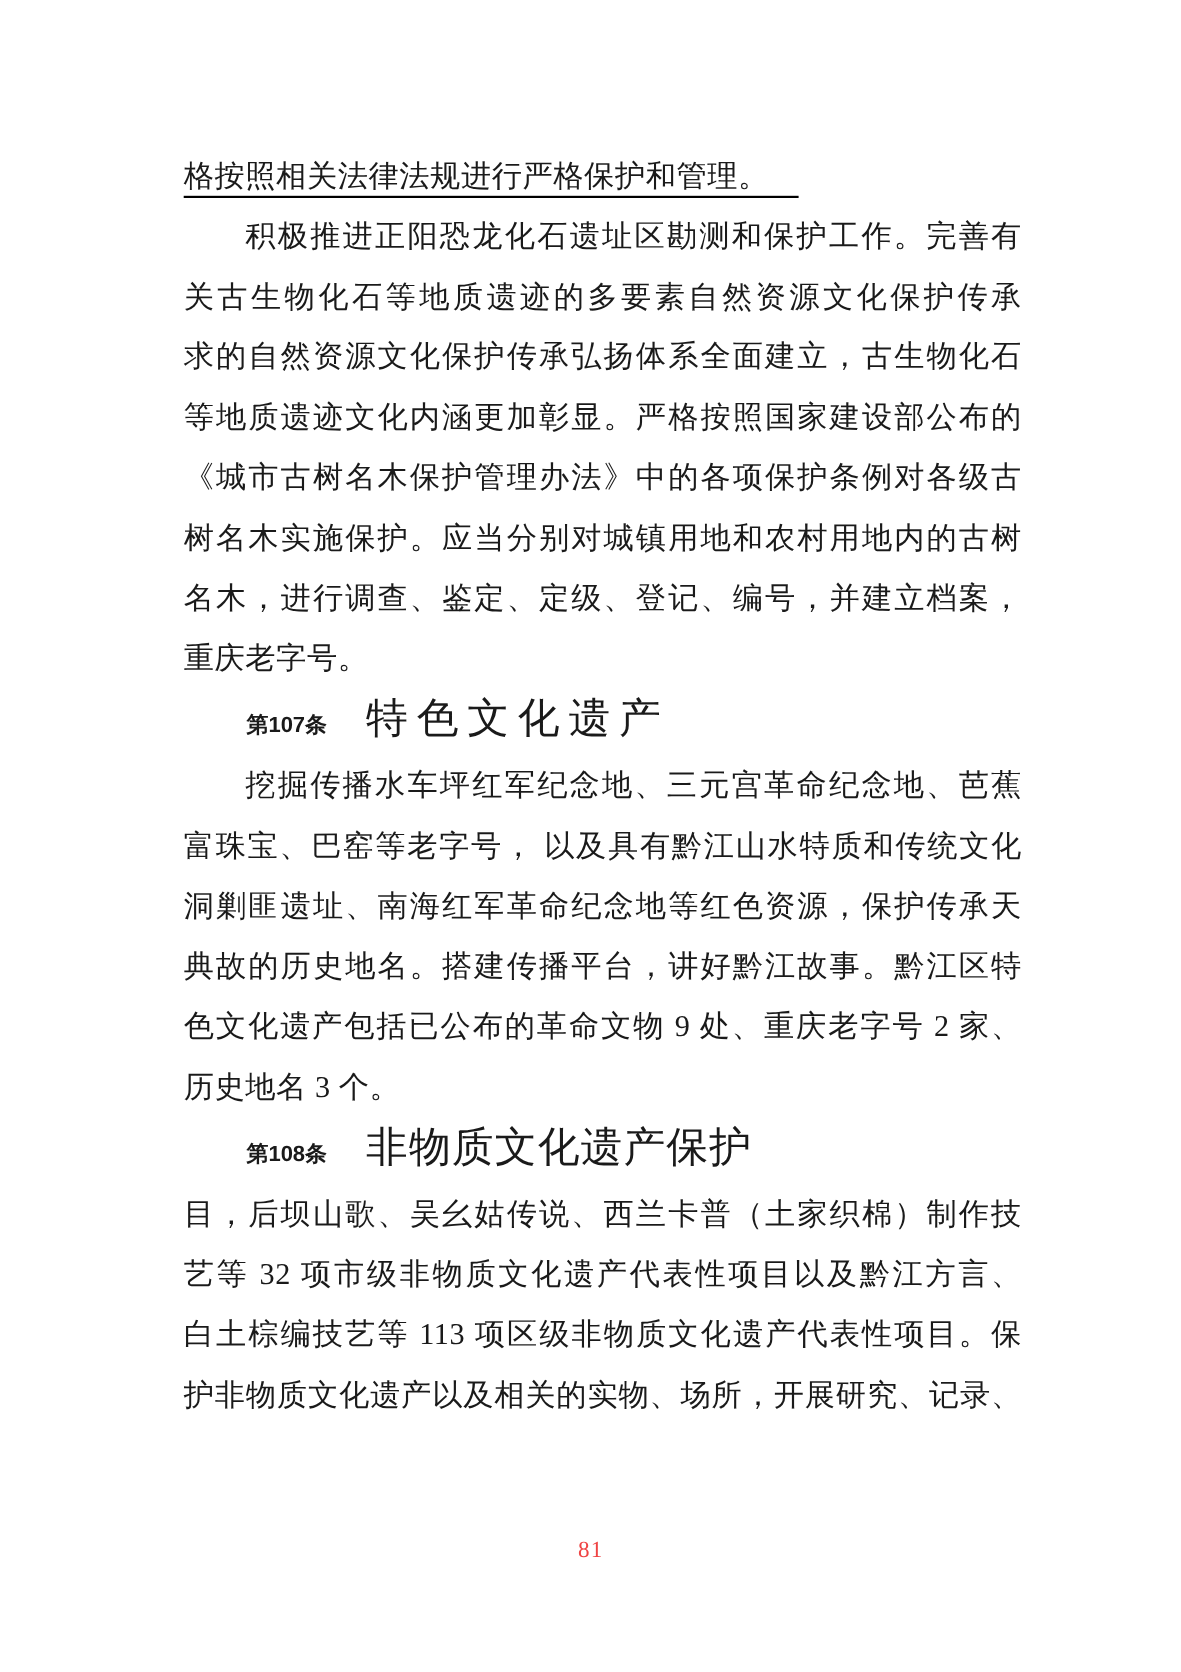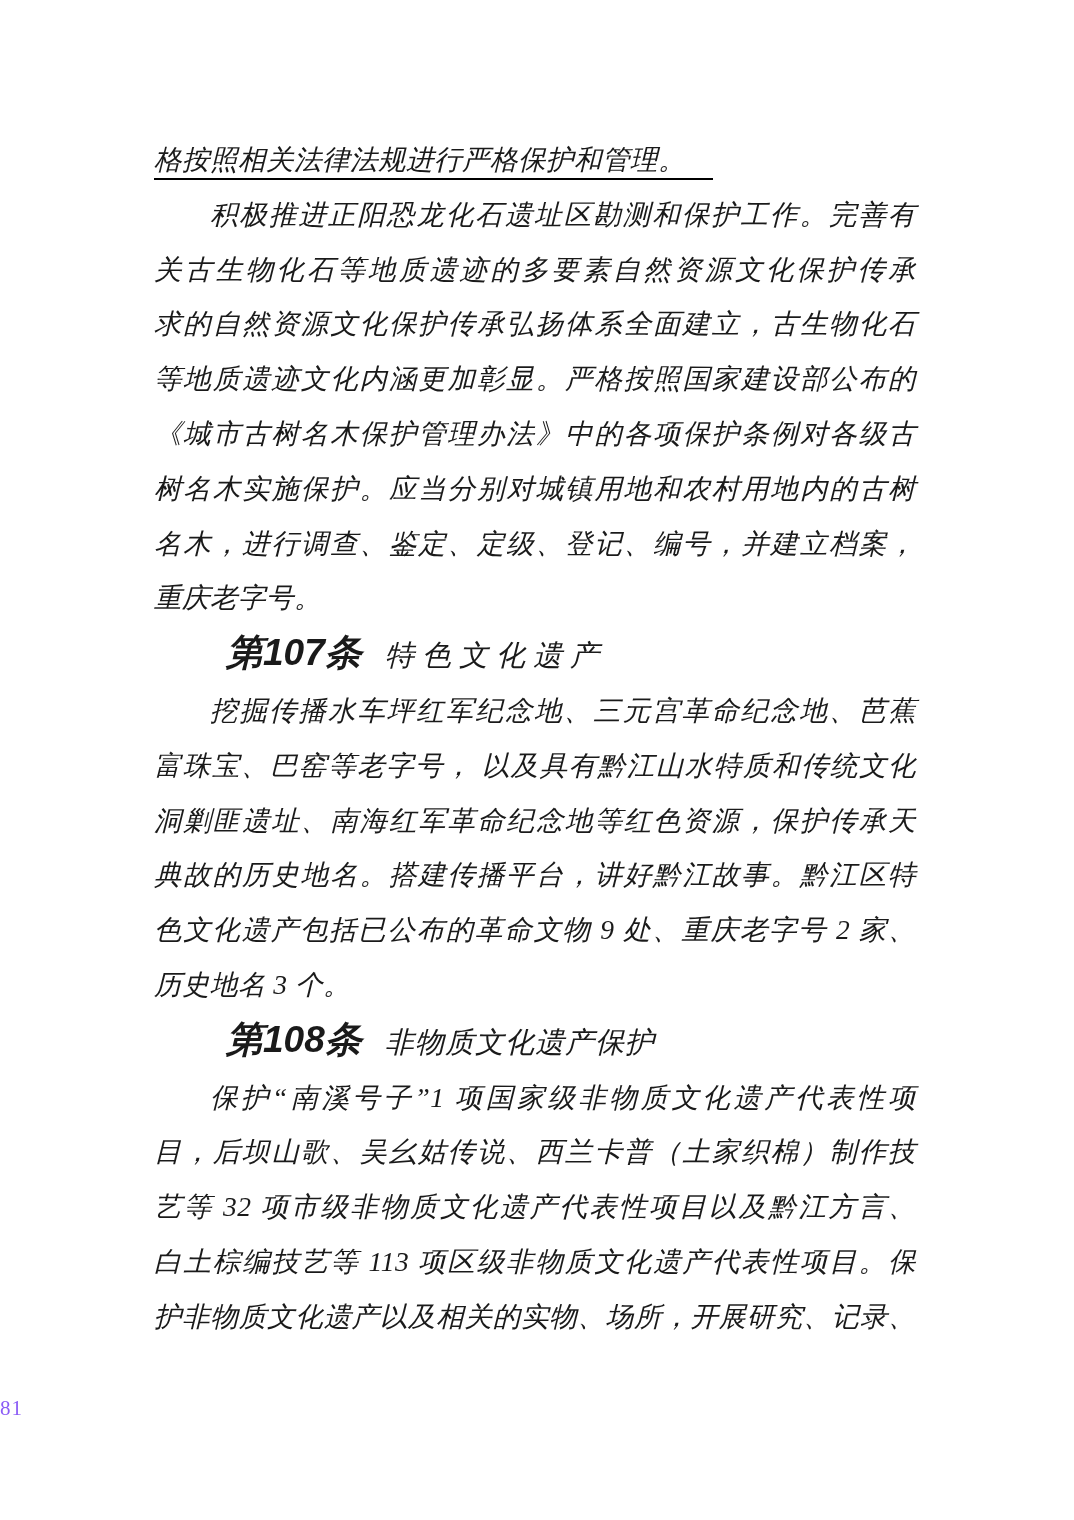--- a/index.html
+++ b/index.html
@@ -12,24 +12,23 @@
     position: relative;
     width: 1074px;
     height: 1520px;
     background: #ffffff;
     color: #1a1a1a;
     font-family: "Liberation Serif", "DejaVu Serif", serif;
     overflow: hidden;
   }
   .content {
     position: absolute;
-    left: 154px;
+    left: 167px;
     top: 133px;
     width: 762px;
-    font-style: italic;
   }
   .row {
     font-size: 27.5px;
     line-height: 54.8px;
     text-align: justify;
     white-space: normal;
     letter-spacing: 0.5px;
   }
   
   .j { text-align-last: justify; }
@@ -45,39 +44,39 @@
   }
   
   .heading {
     padding-left: 57px;
     text-align: left;
     text-align-last: left;
   }
   .hnum {
     font-family: "Liberation Sans", "DejaVu Sans", sans-serif;
     font-weight: 700;
-    font-size: 37px;
+    font-size: 20px;
     letter-spacing: 0;
-    margin-left: 15px;
   }
   .htitle {
-    font-size: 29px;
-    margin-left: 16px;
+    font-size: 38px;
+    margin-left: 28px;
     font-weight: 400;
   }
   .sp107 { letter-spacing: 8px; }
   .sp108 { letter-spacing: 1px; }
   .pagenum {
     position: absolute;
     left: 0;
     right: 0;
     top: 1396px;
+    text-align: center;
     font-size: 21px;
     letter-spacing: 1px;
-    color: #8b5cf6;
+    color: #ef4444;
   }
 </style>
 </head>
 <body>
 
 <div class="page">
   <div class="content">
 
     <div class="row endl"><span class="ul">格按照相关法律法规进行严格保护和管理。</span></div>
 
@@ -100,21 +99,20 @@
     <div class="row j">洞剿匪遗址、南海红军革命纪念地等红色资源，保护传承天</div>
     <div class="row j">典故的历史地名。搭建传播平台，讲好黔江故事。黔江区特</div>
     <div class="row j">色文化遗产包括已公布的革命文物 9 处、重庆老字号 2 家、</div>
     <div class="row endl">历史地名 3 个。</div>
 
     <div class="row heading">
       <span class="hnum">第108条</span>
       <span class="htitle sp108">非物质文化遗产保护</span>
     </div>
 
-    <div class="row j ind">保护“南溪号子”1 项国家级非物质文化遗产代表性项</div>
     <div class="row j">目，后坝山歌、吴幺姑传说、西兰卡普（土家织棉）制作技</div>
     <div class="row j">艺等 32 项市级非物质文化遗产代表性项目以及黔江方言、</div>
     <div class="row j">白土棕编技艺等 113 项区级非物质文化遗产代表性项目。保</div>
     <div class="row j">护非物质文化遗产以及相关的实物、场所，开展研究、记录、</div>
 
   </div>
 
   <div class="pagenum">81</div>
 </div>
 

